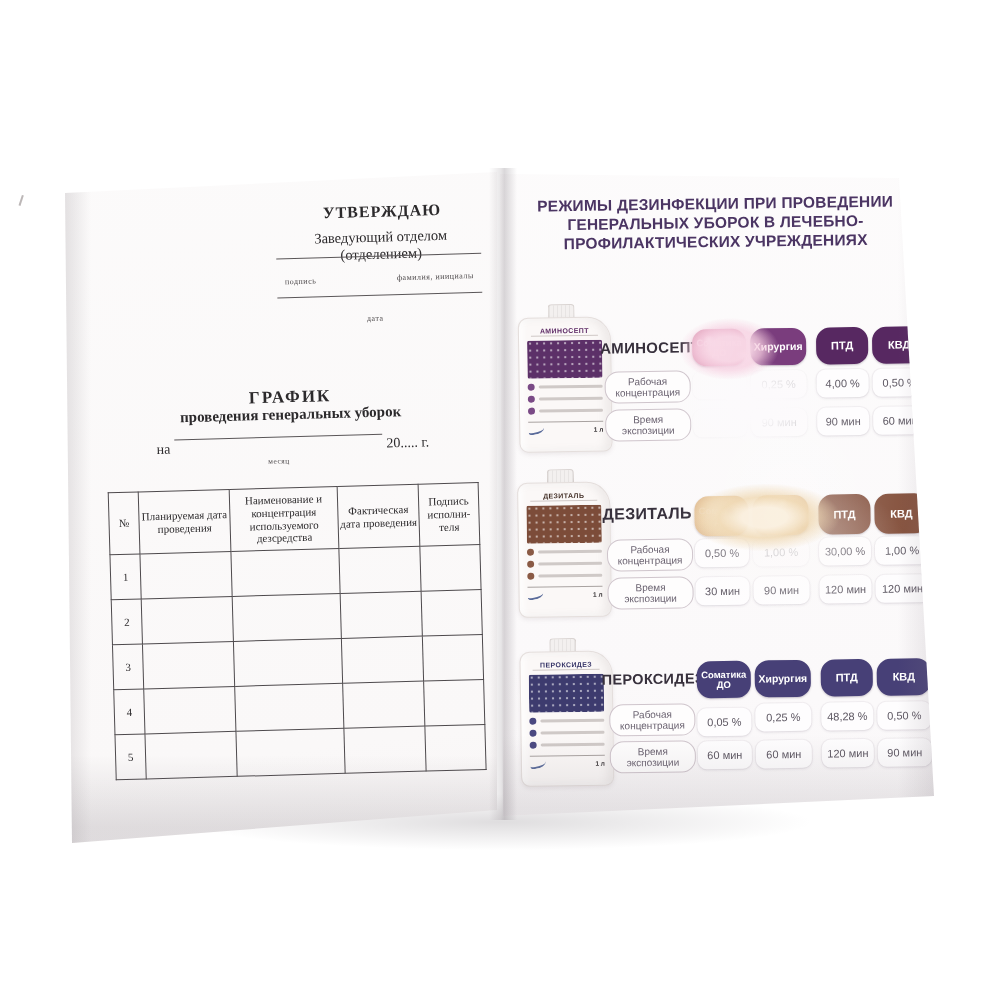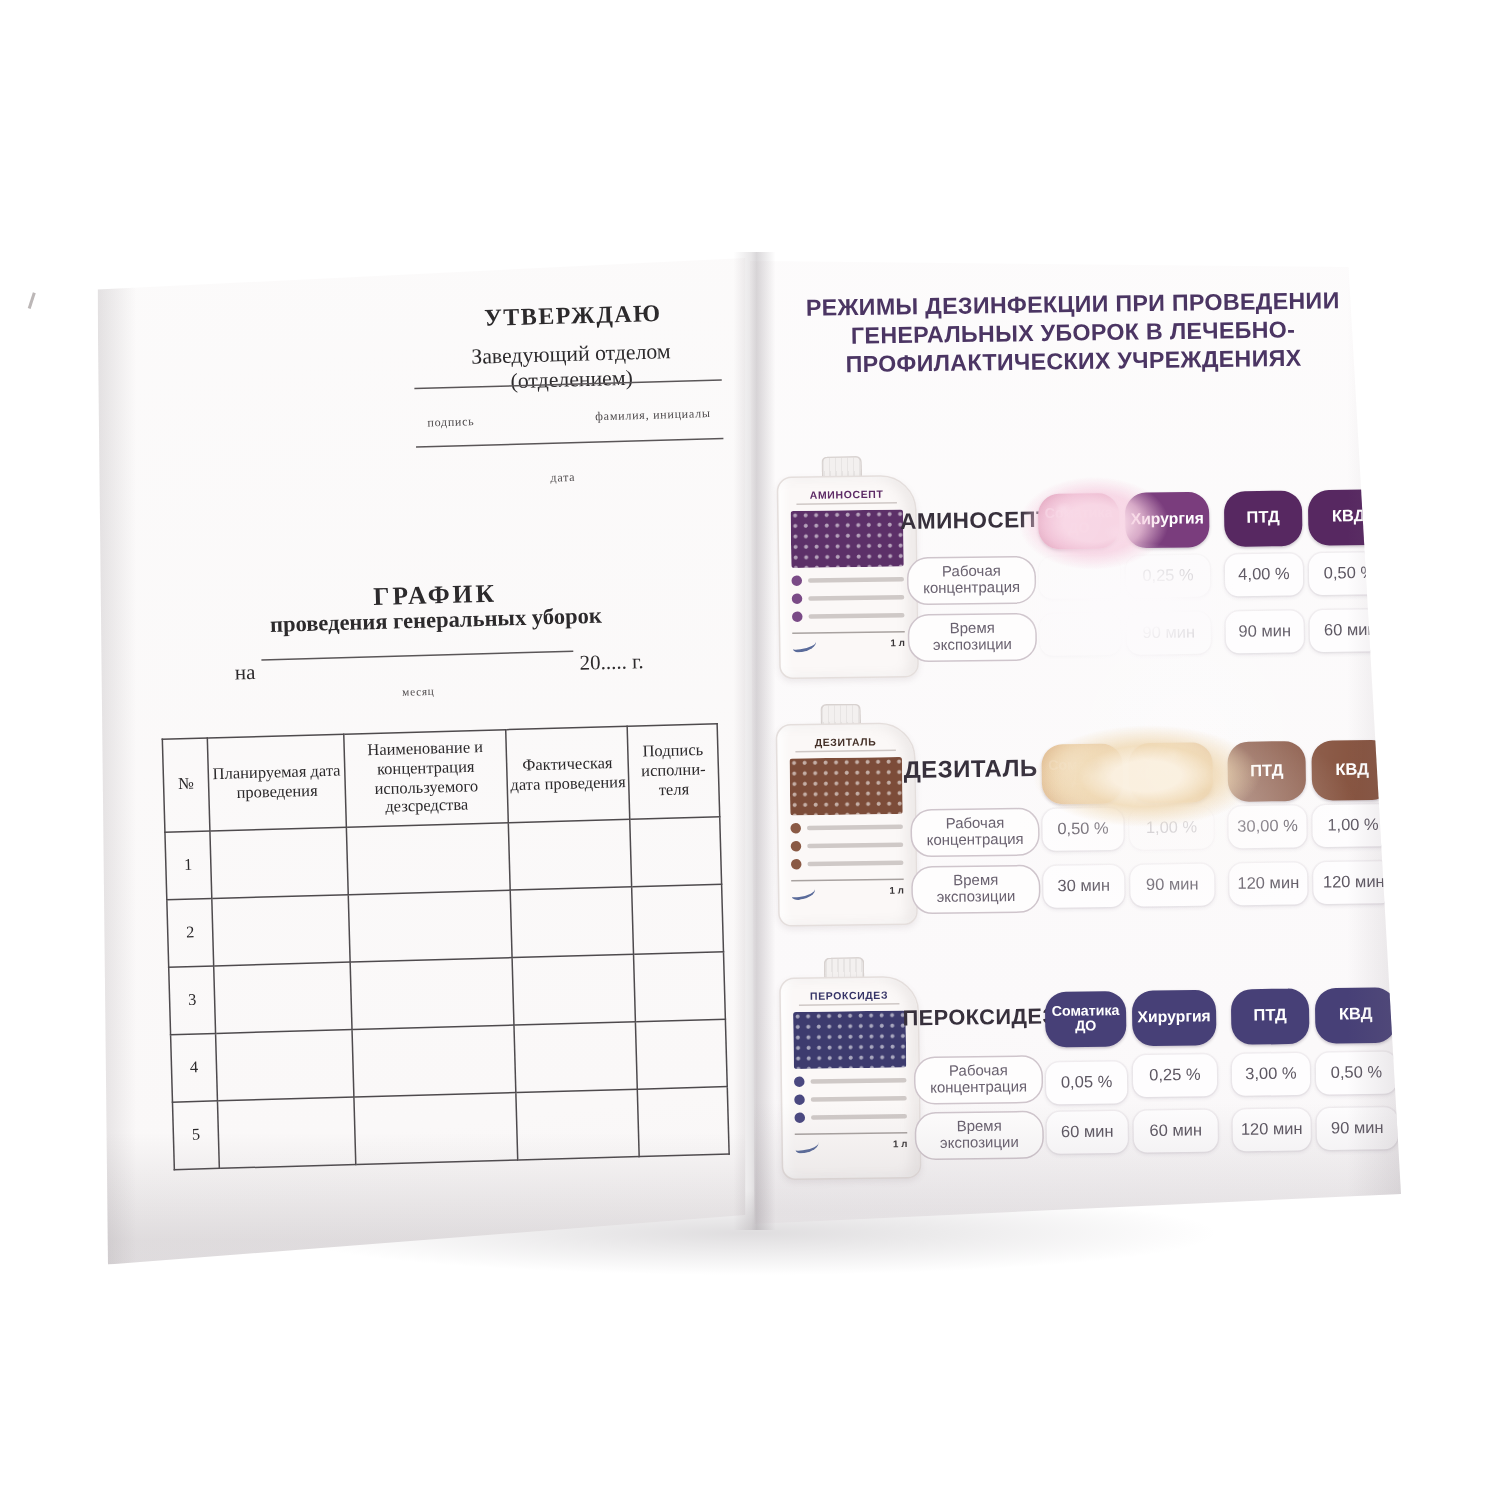--- a/index.html
+++ b/index.html
@@ -310,21 +310,21 @@
         <div class="product-name" style="left:599px;top:670px;width:100px;font-size:14.5px;">ПЕРОКСИДЕЗ</div>
 
         <div class="badge small b-per" style="left:694px;top:661px;width:54px;height:37px;">Соматика ДО</div>
         <div class="badge b-per" style="left:752px;top:661px;width:56px;height:37px;font-size:10.5px;">Хирургия</div>
         <div class="badge b-per" style="left:818px;top:661px;width:52px;height:37px;">ПТД</div>
         <div class="badge b-per" style="left:874px;top:661px;width:54px;height:37px;">КВД</div>
 
         <div class="pill" style="left:606px;top:703px;width:84px;height:30px;">Рабочая концентрация</div>
         <div class="cellv" style="left:694px;top:708px;width:54px;height:28px;">0,05 %</div>
         <div class="cellv" style="left:752px;top:704px;width:56px;height:28px;">0,25 %</div>
-        <div class="cellv" style="left:818px;top:704px;width:52px;height:28px;">3,00 %</div>
+        <div class="cellv" style="left:818px;top:704px;width:52px;height:28px;">48,28 %</div>
         <div class="cellv" style="left:874px;top:704px;width:54px;height:28px;">0,50 %</div>
 
         <div class="pill" style="left:606px;top:740px;width:84px;height:30px;">Время экспозиции</div>
         <div class="cellv" style="left:694px;top:741px;width:54px;height:28px;">60 мин</div>
         <div class="cellv" style="left:752px;top:741px;width:56px;height:28px;">60 мин</div>
         <div class="cellv" style="left:818px;top:741px;width:52px;height:28px;">120 мин</div>
         <div class="cellv" style="left:874px;top:741px;width:54px;height:28px;">90 мин</div>
       </div>
 
       <div class="glare sheen"></div>

